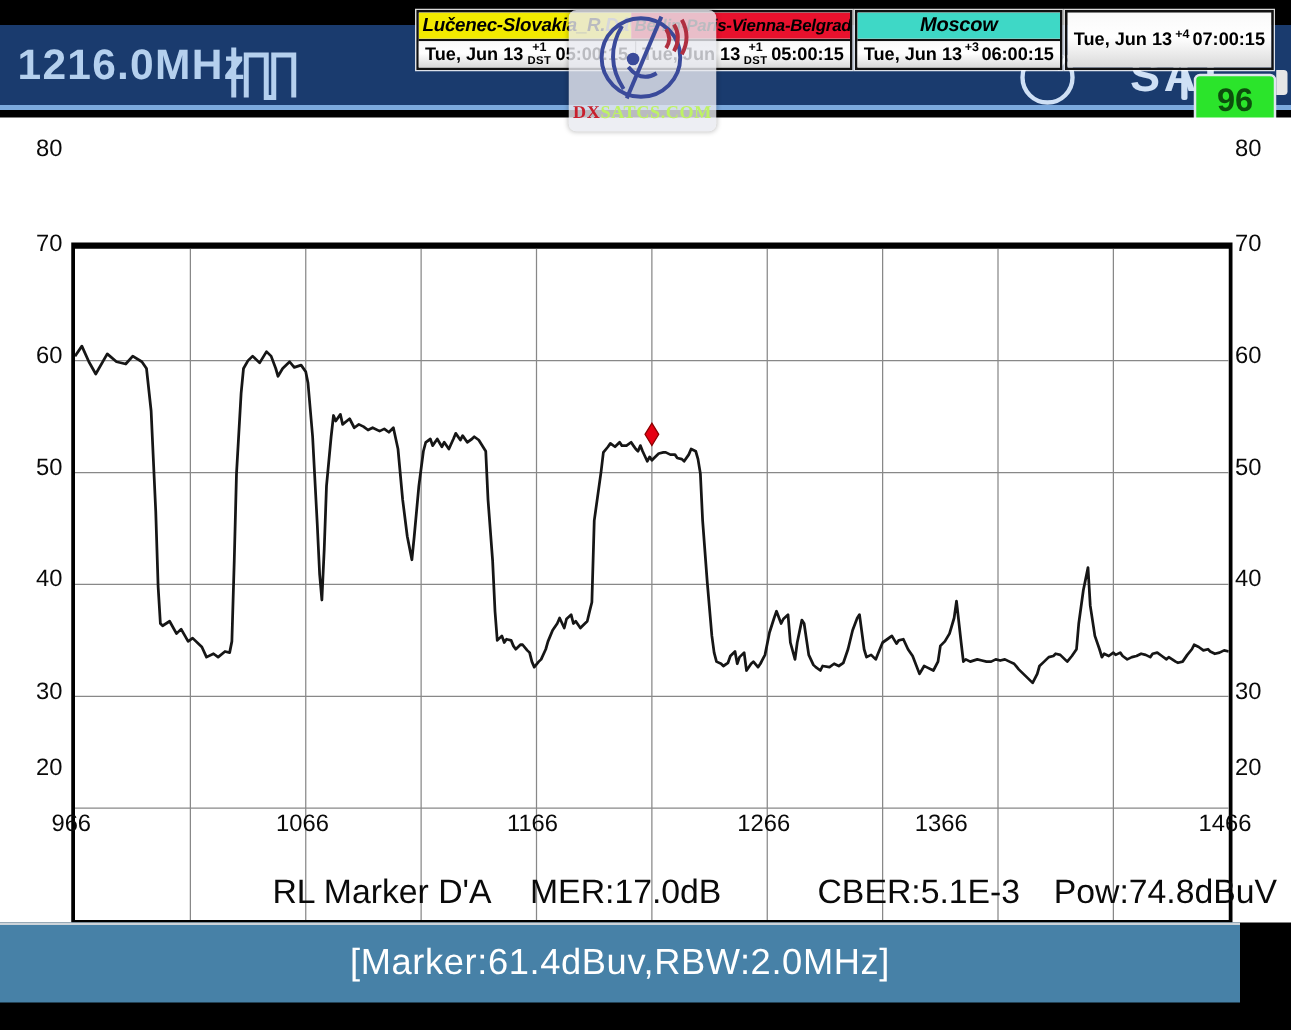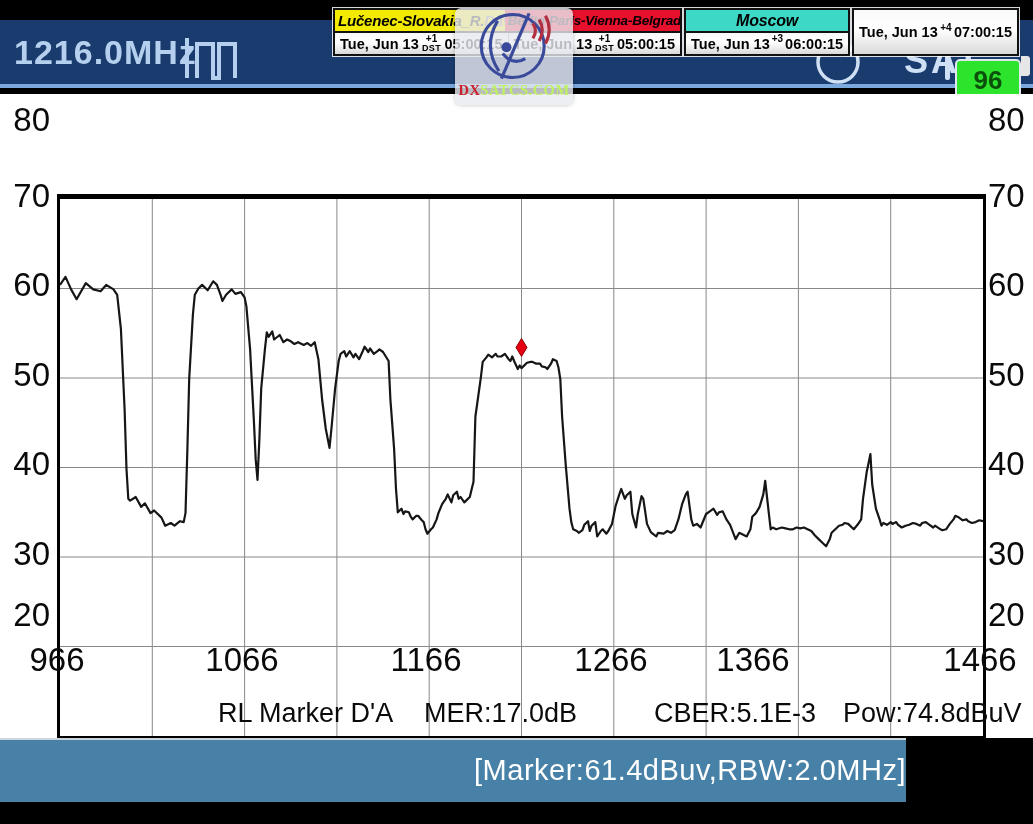--- a/index.html
+++ b/index.html
@@ -45,25 +45,25 @@
   #watermark{position:absolute;left:455px;top:8px;width:118px;height:97px;z-index:9;
              background:rgba(233,234,240,0.80);border-radius:6px;box-shadow:0 0 4px rgba(0,0,0,.25);
              display:flex;flex-direction:column;align-items:center;}
   #wm-text{font-family:"Liberation Serif",serif;font-weight:bold;font-size:14.5px;letter-spacing:.5px;margin-top:-2px;}
   #wm-dx{color:#c8202c;} #wm-rest{color:#bef264;}
   
   #chart-panel{position:absolute;left:0;top:94px;width:1033px;height:644px;background:#fff;}
   #plot{position:absolute;left:57px;top:100px;width:923px;height:537px;border:3px solid #000;
         border-top:5px solid #000;background:#fff;}
   #plot svg{display:block;}
-  .ytick,.xtick{position:absolute;font-size:33px;color:#0a0a0a;line-height:28px;}
+  .ytick,.xtick{position:absolute;font-size:19px;color:#0a0a0a;line-height:28px;}
   .footer-item{position:absolute;top:698px;font-size:27px;color:#0a0a0a;white-space:nowrap;}
   
-  #marker-bar{position:absolute;left:0;top:738px;width:906px;height:64px;background:#4781a7;
-              border-top:2px solid #cdd4da;box-sizing:border-box;text-align:right;}
+  #marker-bar{position:absolute;left:0;top:738px;width:992px;height:64px;background:#4781a7;
+              border-top:2px solid #cdd4da;box-sizing:border-box;text-align:center;}
   #marker-text{font-size:29px;color:#fff;line-height:60px;letter-spacing:.5px;}
 </style>
 </head>
 <body>
 
 <div id="screen">
 
   <div id="header-bar">
     <div id="freq-display">1216.0MHz</div>
     <svg id="wave-icon" width="66" height="46" viewBox="0 0 66 46">

